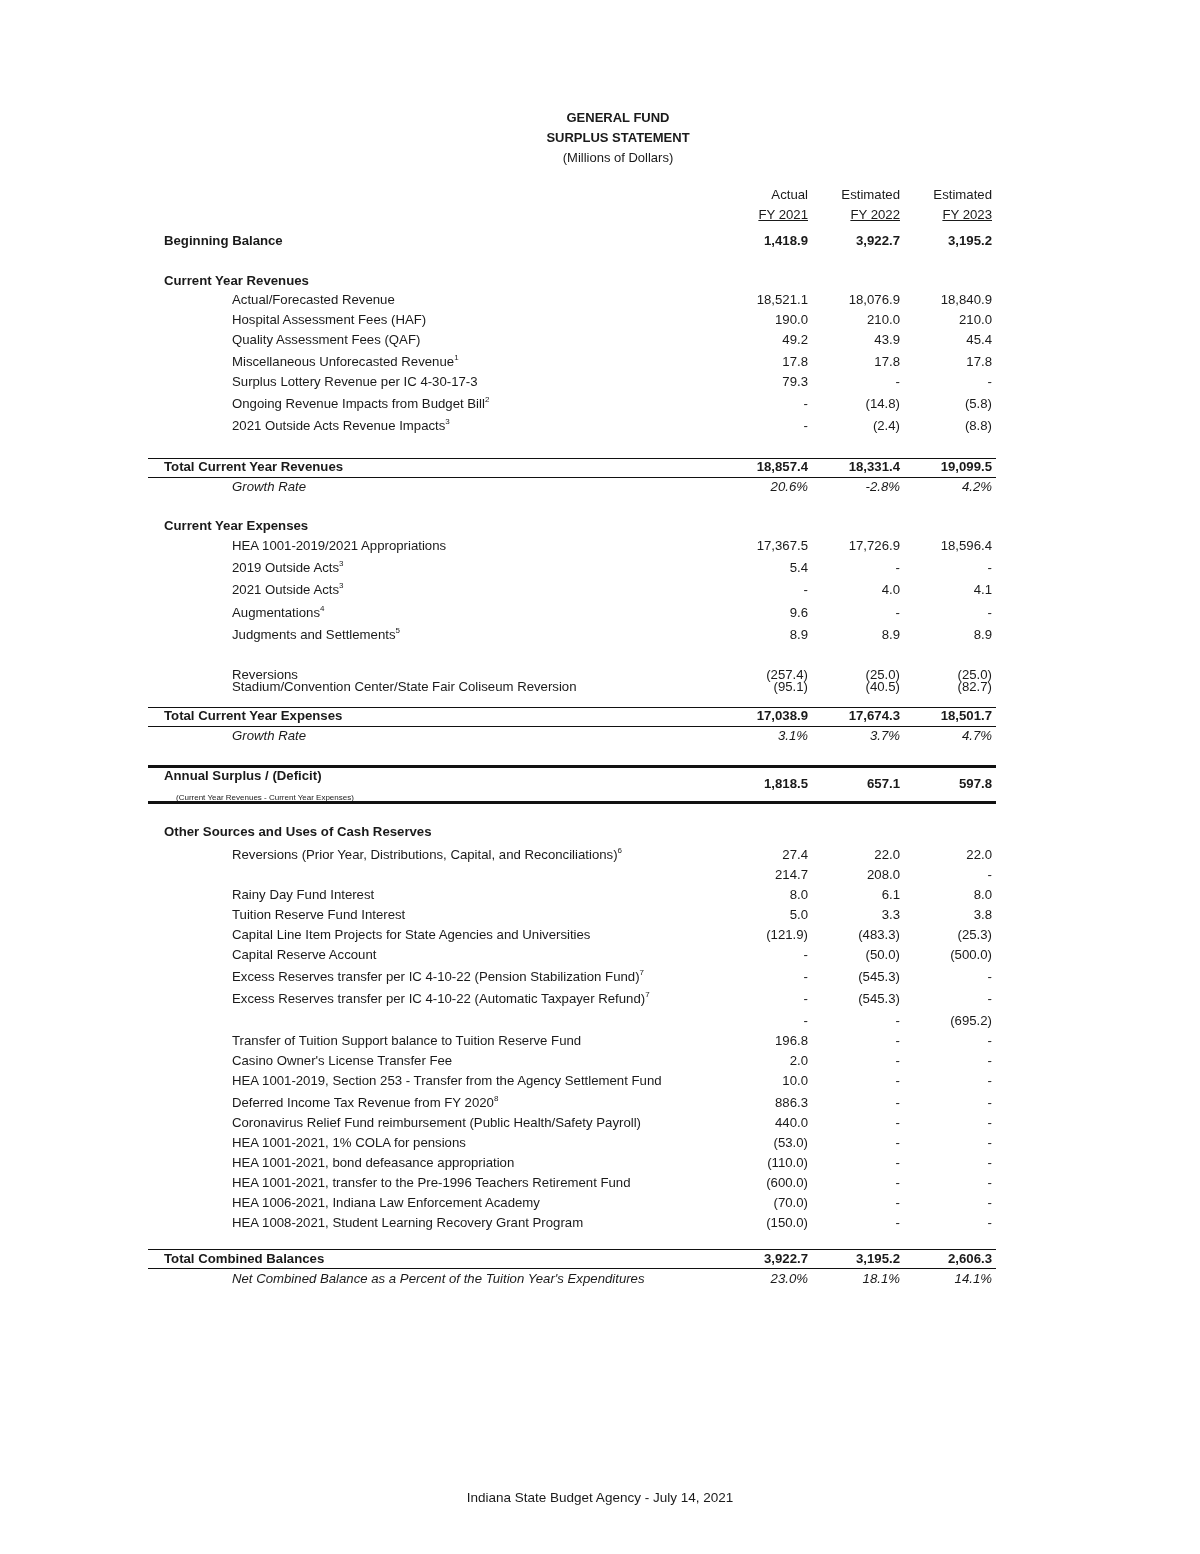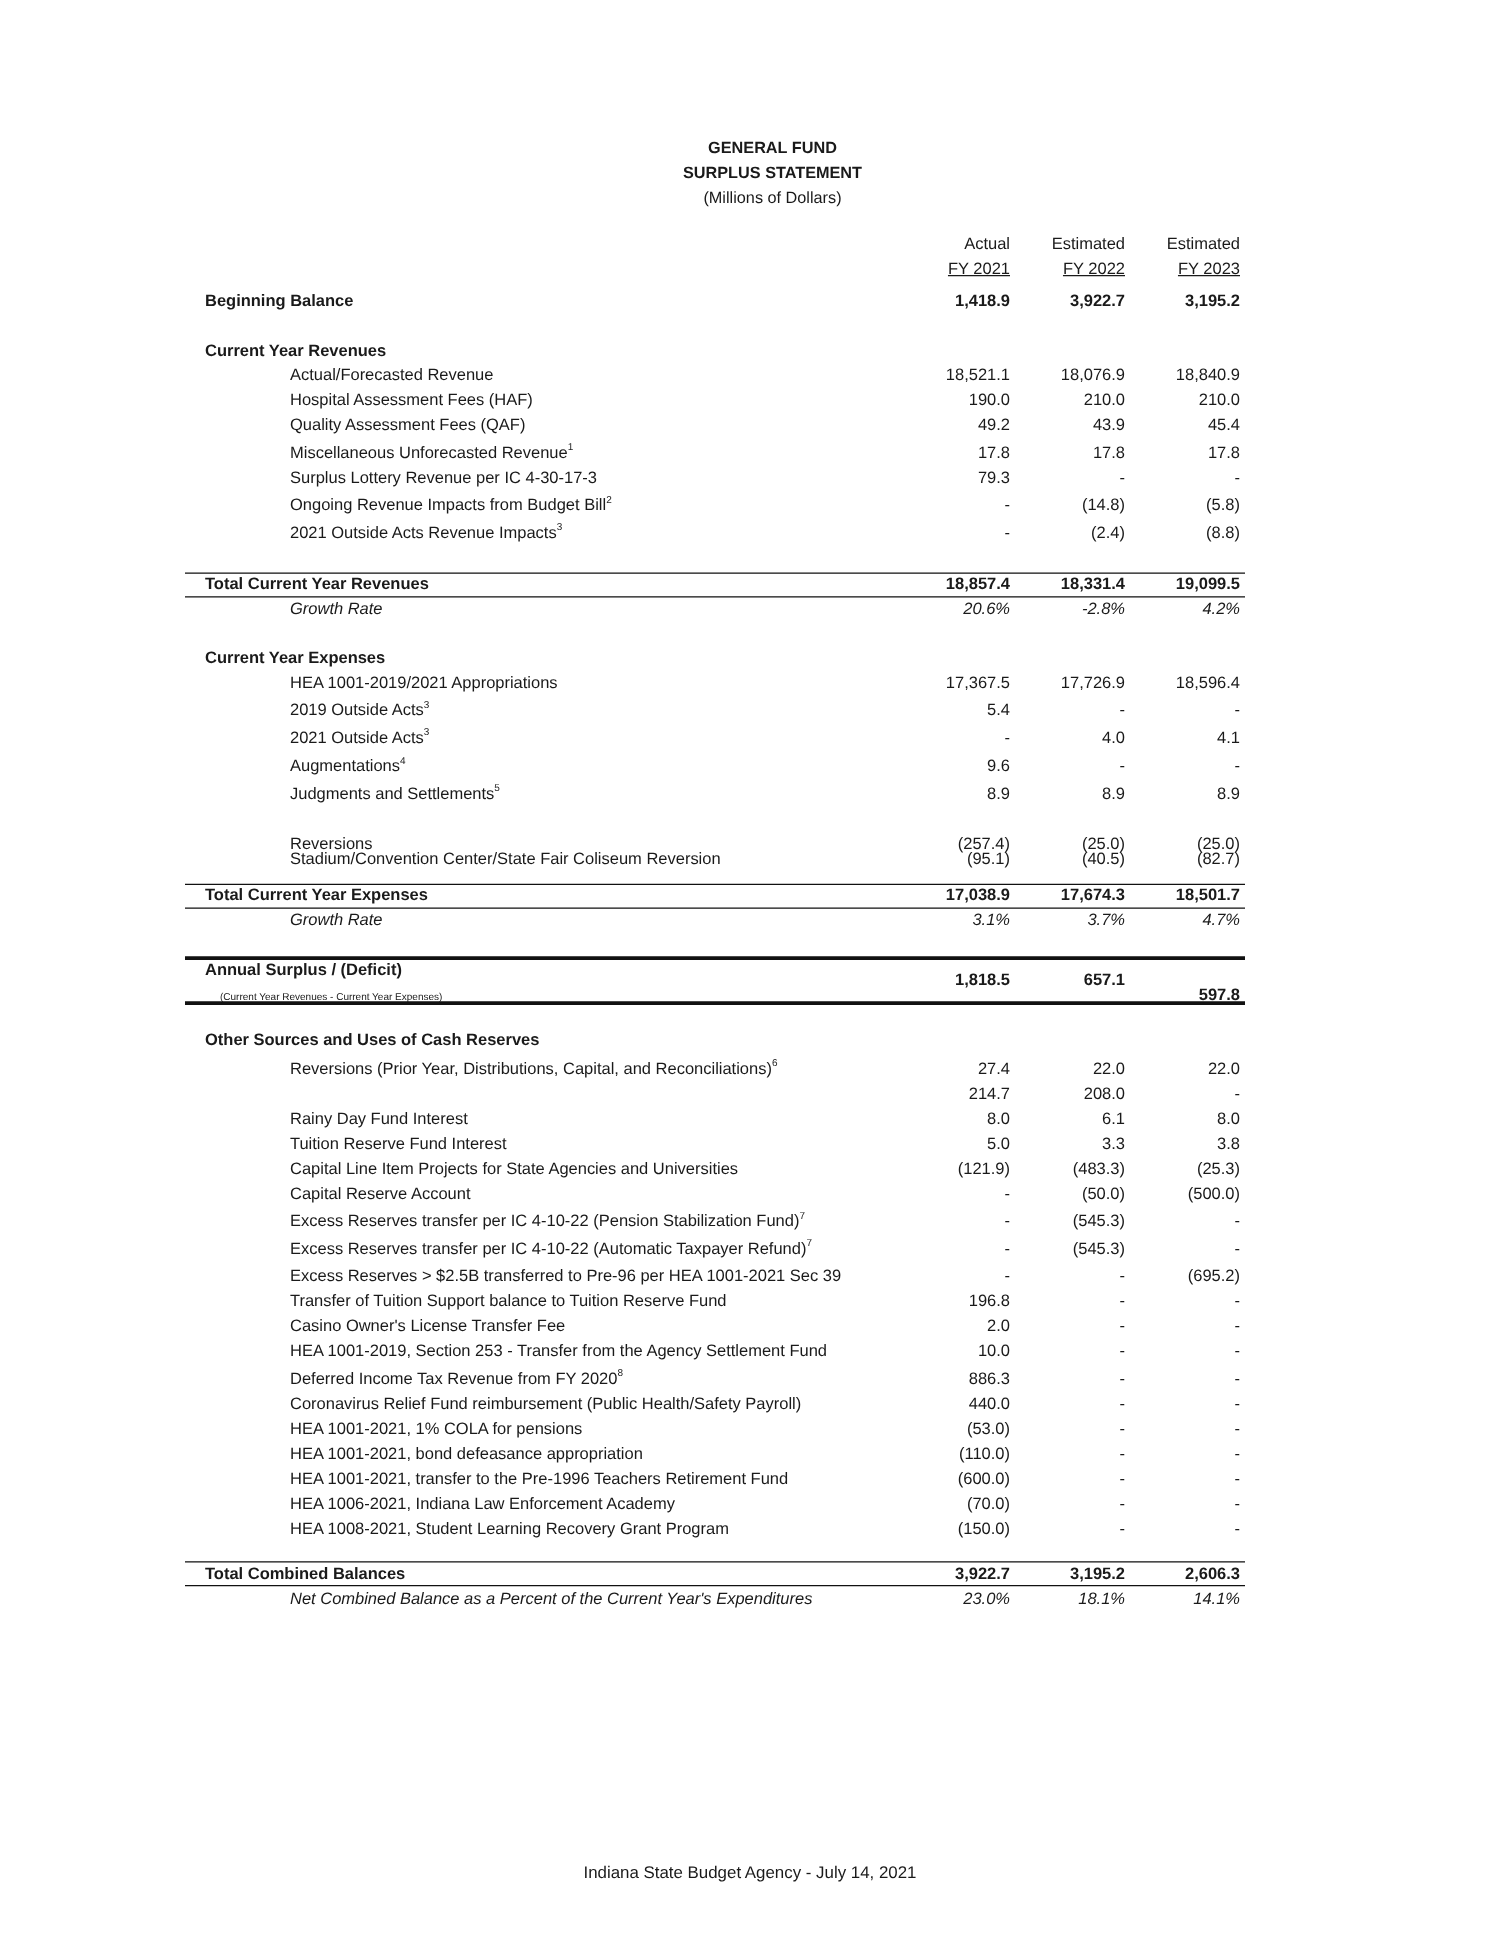--- a/index.html
+++ b/index.html
@@ -187,21 +187,21 @@
     <span class="c c1">3.1%</span>
     <span class="c c2">3.7%</span>
     <span class="c c3">4.7%</span>
   </div>
 
   <div class="row bold" style="top:766px; height:34px;">
     <span class="label">Annual Surplus / (Deficit)</span>
     <span class="sub-small" style="font-weight:normal;">(Current Year Revenues - Current Year Expenses)</span>
     <span class="c c1" style="top:8px;">1,818.5</span>
     <span class="c c2" style="top:8px;">657.1</span>
-    <span class="c c3" style="top:20px;">597.8</span>
+    <span class="c c3" style="top:8px;">597.8</span>
   </div>
 
   <div class="row bold" style="top:822px;">
     <span class="label">Other Sources and Uses of Cash Reserves</span>
   </div>
   <div id="other-items">
       <div class="row indent" style="top: 845px;">
         <span class="label"><span>Reversions (Prior Year, Distributions, Capital, and Reconciliations)</span><sup>6</sup></span>
         <span class="c c1">27.4</span>
         <span class="c c2">22.0</span>
@@ -242,21 +242,20 @@
         <span class="c c2">(545.3)</span>
         <span class="c c3">-</span>
       </div>
       <div class="row indent" style="top: 989px;">
         <span class="label"><span>Excess Reserves transfer per IC 4-10-22 (Automatic Taxpayer Refund)</span><sup>7</sup></span>
         <span class="c c1">-</span>
         <span class="c c2">(545.3)</span>
         <span class="c c3">-</span>
       </div>
       <div class="row indent" style="top: 1011px;">
-        <span class="label"><span>Excess Reserves &gt; $2.5B transferred to Pre-96 per HEA 1001-2021 Sec 39</span></span>
         <span class="c c1">-</span>
         <span class="c c2">-</span>
         <span class="c c3">(695.2)</span>
       </div>
       <div class="row indent" style="top: 1031px;">
         <span class="label"><span>Transfer of Tuition Support balance to Tuition Reserve Fund</span></span>
         <span class="c c1">196.8</span>
         <span class="c c2">-</span>
         <span class="c c3">-</span>
       </div>
@@ -316,21 +315,21 @@
       </div>
     </div>
 
   <div class="row bold" style="top:1249px;">
     <span class="label">Total Combined Balances</span>
     <span class="c c1">3,922.7</span>
     <span class="c c2">3,195.2</span>
     <span class="c c3">2,606.3</span>
   </div>
   <div class="row indent ital" style="top:1269px;">
-    <span class="label">Net Combined Balance as a Percent of the Current Year's Expenditures</span>
+    <span class="label">Net Combined Balance as a Percent of the Tuition Year's Expenditures</span>
     <span class="c c1">23.0%</span>
     <span class="c c2">18.1%</span>
     <span class="c c3">14.1%</span>
   </div>
 </div>
 
 <div class="hline thin" style="top:458px;"></div>
 <div class="hline thin" style="top:477px;"></div>
 <div class="hline thin" style="top:707px;"></div>
 <div class="hline thin" style="top:726px;"></div>

